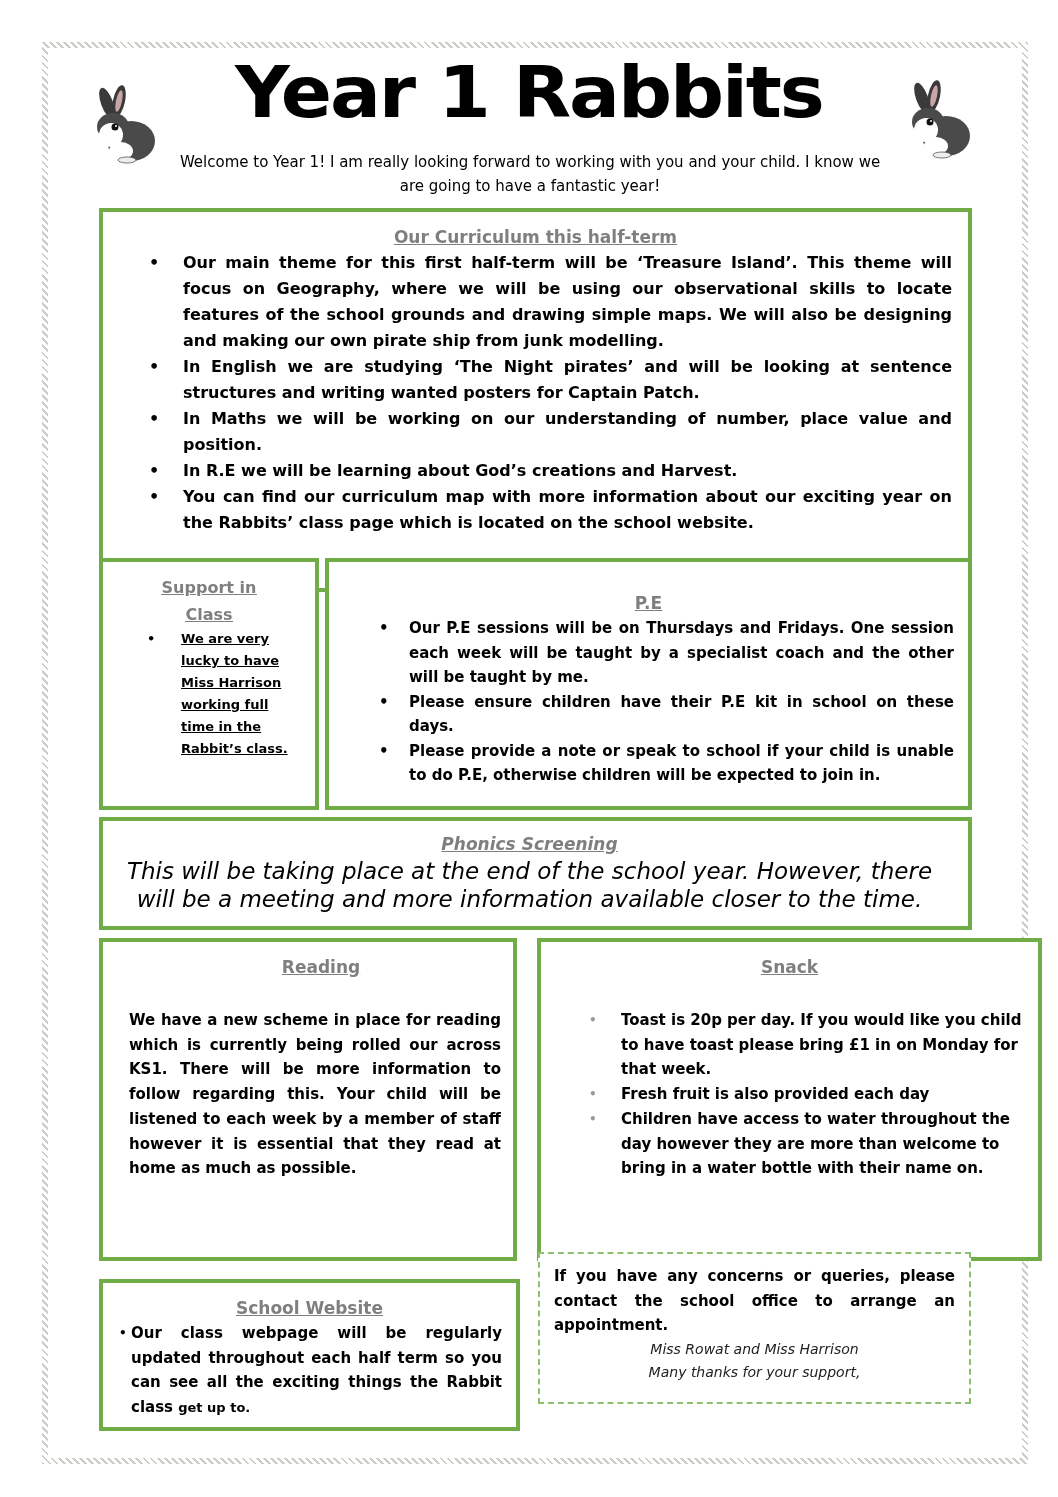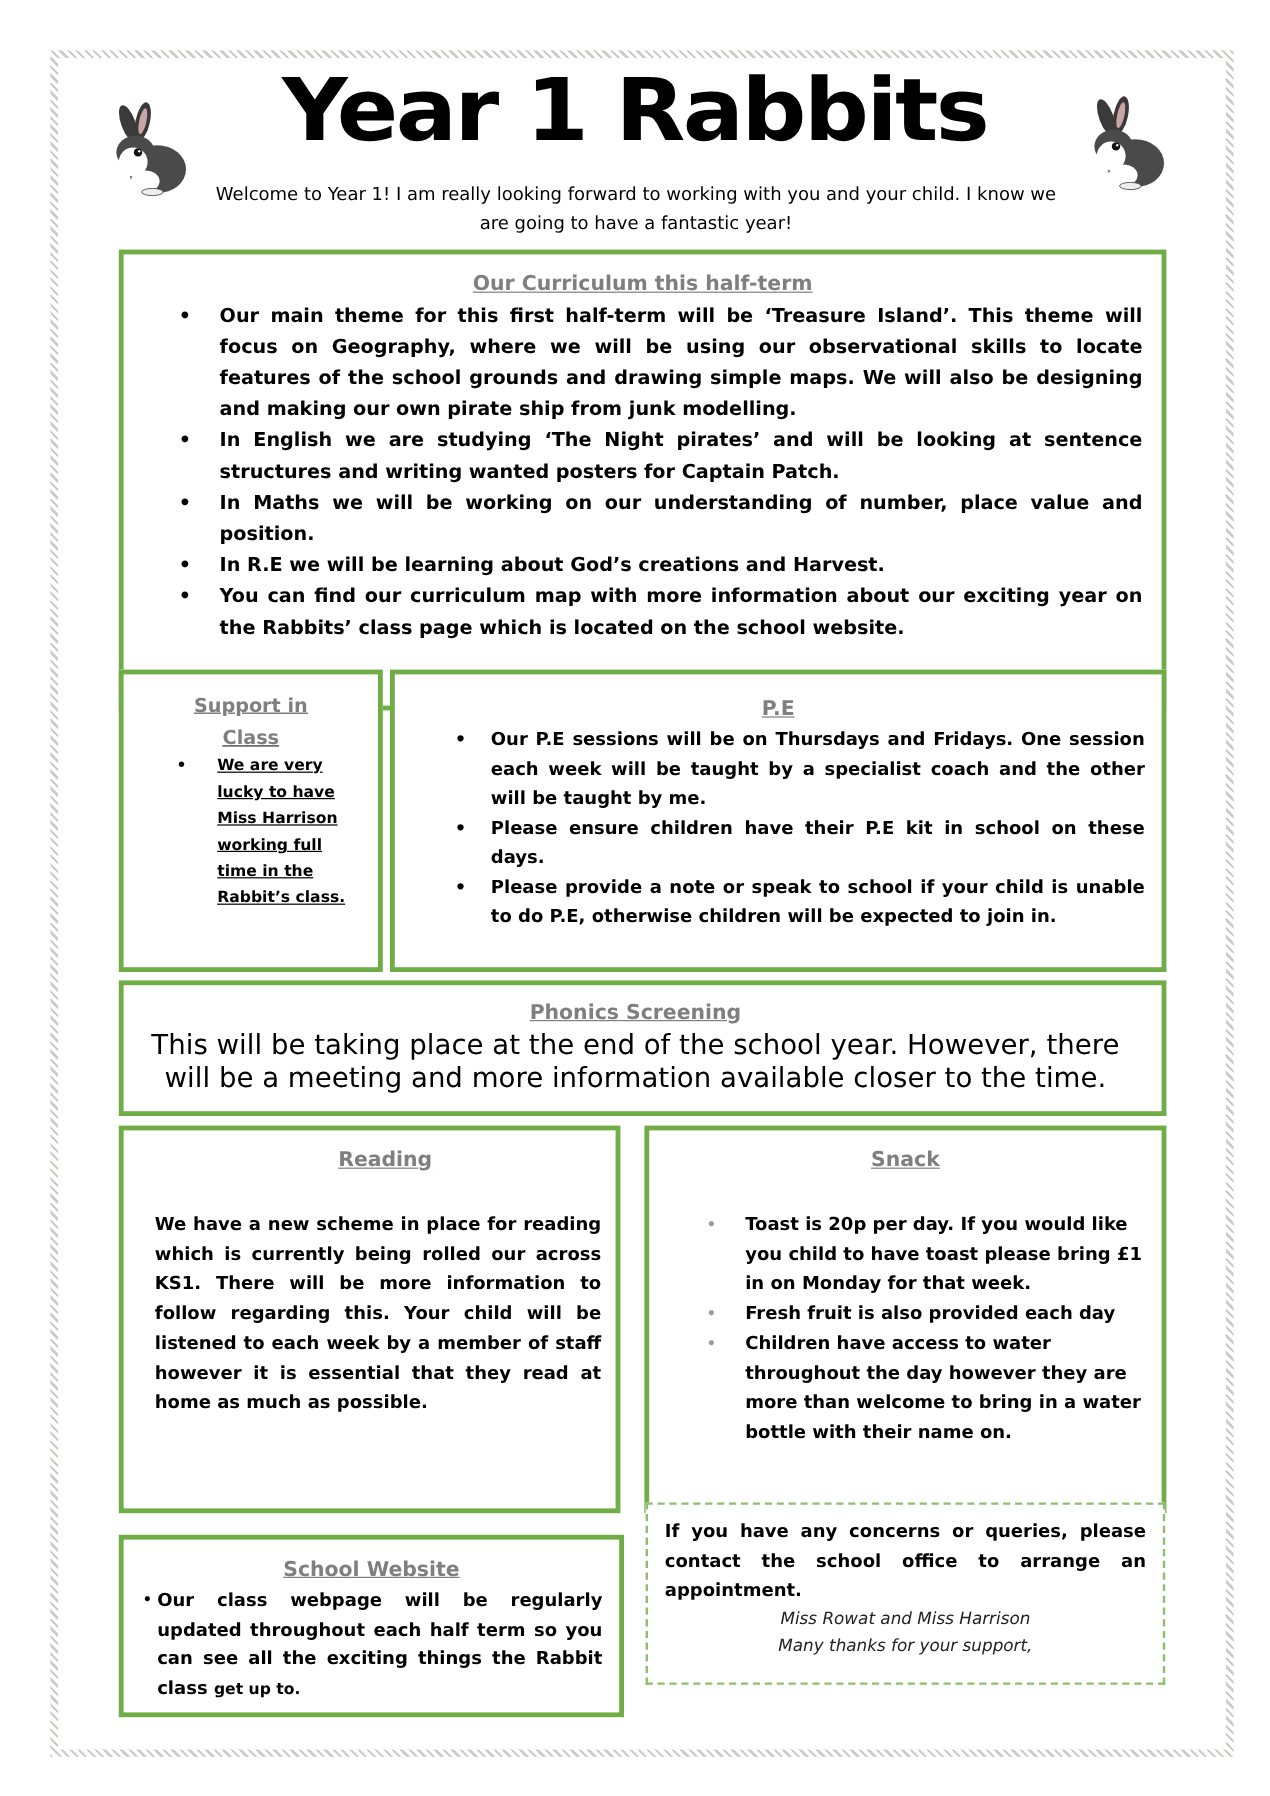--- a/index.html
+++ b/index.html
@@ -31,32 +31,32 @@
 
   #curriculum { left: 99px; top: 208px; width: 873px; height: 384px; padding: 12px 16px 0 16px; }
   #curriculum ul { margin-left: 64px; margin-right: 0; }
   #curriculum li { font-size: 16px; line-height: 26px; font-weight: bold; text-align: justify; }
 
   #support { left: 99px; top: 558px; width: 220px; height: 252px; padding: 12px 10px 0 10px; text-decoration: underline; }
   #support .heading { font-size: 16px; line-height: 27px; }
   #support ul { margin-left: 68px; }
   #support li { font-size: 13px; line-height: 22px; font-weight: bold; }
 
-  #pe { left: 325px; top: 558px; width: 647px; height: 252px; padding: 16px 14px 0 14px; }
+  #pe { left: 325px; top: 558px; width: 647px; height: 252px; padding: 28px 14px 0 14px; }
   #pe ul { margin-left: 66px; }
   #pe li { font-size: 15px; line-height: 24.5px; font-weight: bold; text-align: justify; }
   #pe .bullet { left: -30px; }
 
-  #phonics { left: 99px; top: 817px; width: 873px; height: 113px; padding: 10px 22px 0 10px; text-align: center; }
+  #phonics { left: 99px; top: 817px; width: 873px; height: 113px; padding: 10px 22px 0 10px; text-align: center; font-style: italic; }
   #phonics .body { font-size: 23px; line-height: 28px; }
 
   #reading { left: 99px; top: 938px; width: 418px; height: 323px; padding: 12px 0 0 26px; }
   #reading .text { margin-top: 28px; font-size: 15px; line-height: 24.7px; font-weight: bold; text-align: justify; width: 372px; }
 
-  #snack { left: 537px; top: 938px; width: 435px; height: 323px; padding: 12px 14px 0 14px; }
+  #snack { left: 537px; top: 938px; width: 505px; height: 323px; padding: 12px 14px 0 14px; }
   #snack ul { margin-top: 28px; margin-left: 66px; }
   #snack li { font-size: 15px; line-height: 24.7px; font-weight: bold; }
   #snack .bullet { left: -32px; color: #9a9a9a; font-size: 12px; }
 
   #website { left: 99px; top: 1279px; width: 421px; height: 152px; padding: 12px 14px 0 14px; }
   #website ul { margin-left: 14px; }
   #website li { font-size: 15px; line-height: 24.5px; font-weight: bold; text-align: justify; }
   #website .bullet { left: -12px; font-size: 12px; }
   #website .tail { font-weight: bold; font-size: 13px; }
 

